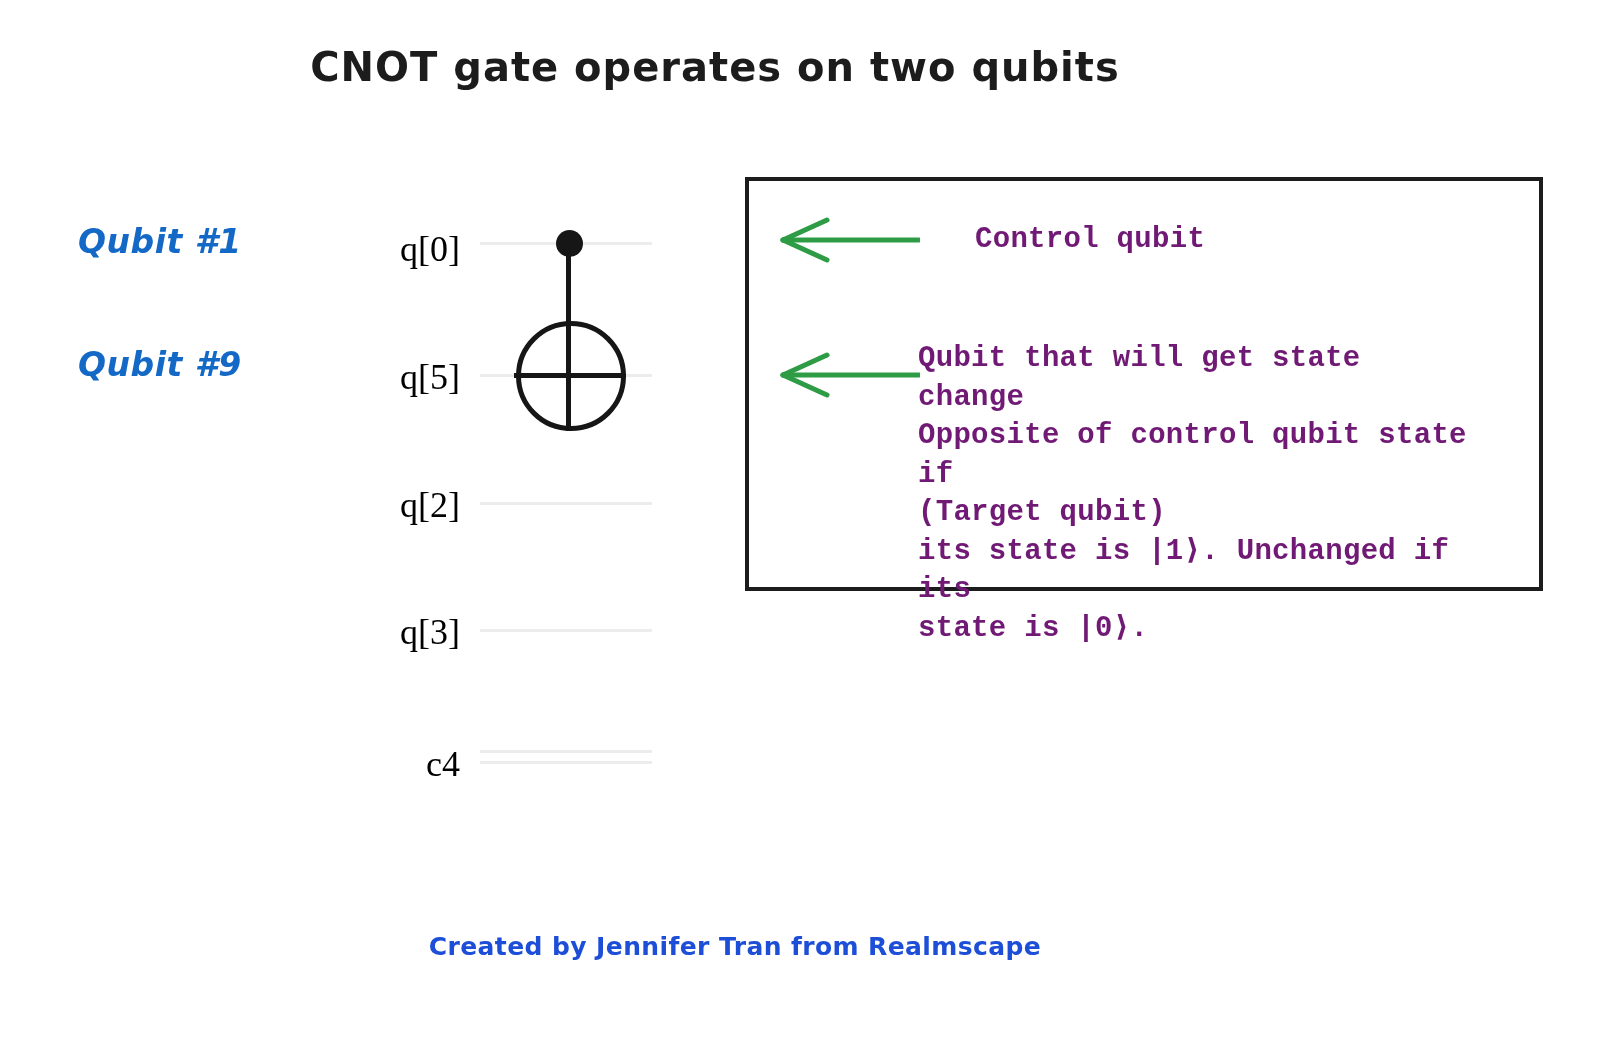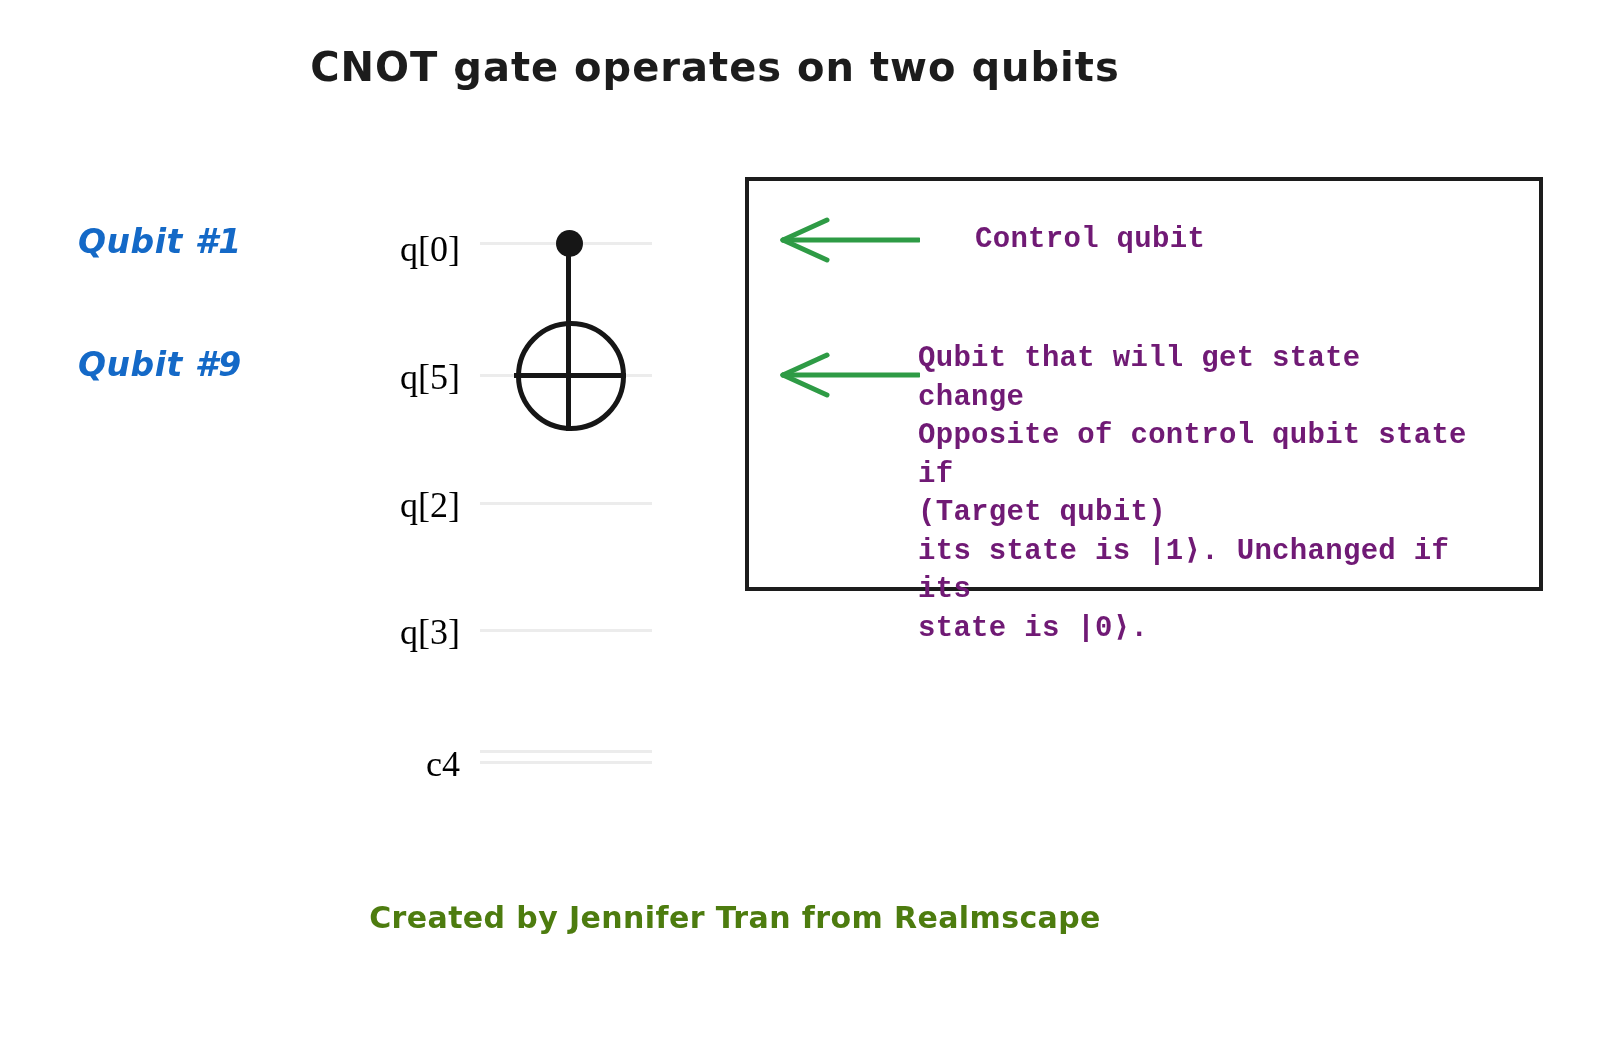--- a/index.html
+++ b/index.html
@@ -162,27 +162,27 @@
   #annotation-target-label {
     left: 918px;
     top: 340px;
     width: 560px;
   }
 
   
   #footer-credit {
     position: absolute;
     left: 0;
-    top: 900px;
+    top: 932px;
     width: 1470px;
     text-align: center;
     font-family: "DejaVu Sans", sans-serif;
-    font-size: 30px;
-    font-weight: 700;
-    color: #4d7c0f;
+    font-size: 25px;
+    font-weight: 700;
+    color: #1d4ed8;
     letter-spacing: 0.4px;
     white-space: nowrap;
   }
 </style>
 </head>
 <body>
 
 <div id="canvas">
 
   <div id="diagram-title">CNOT gate operates on two qubits</div>

